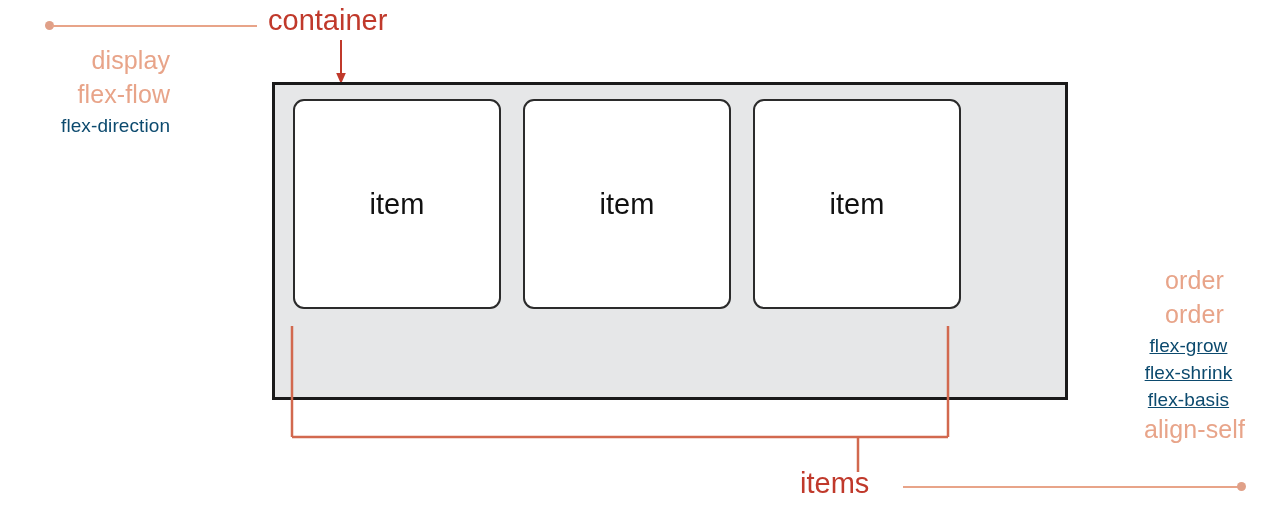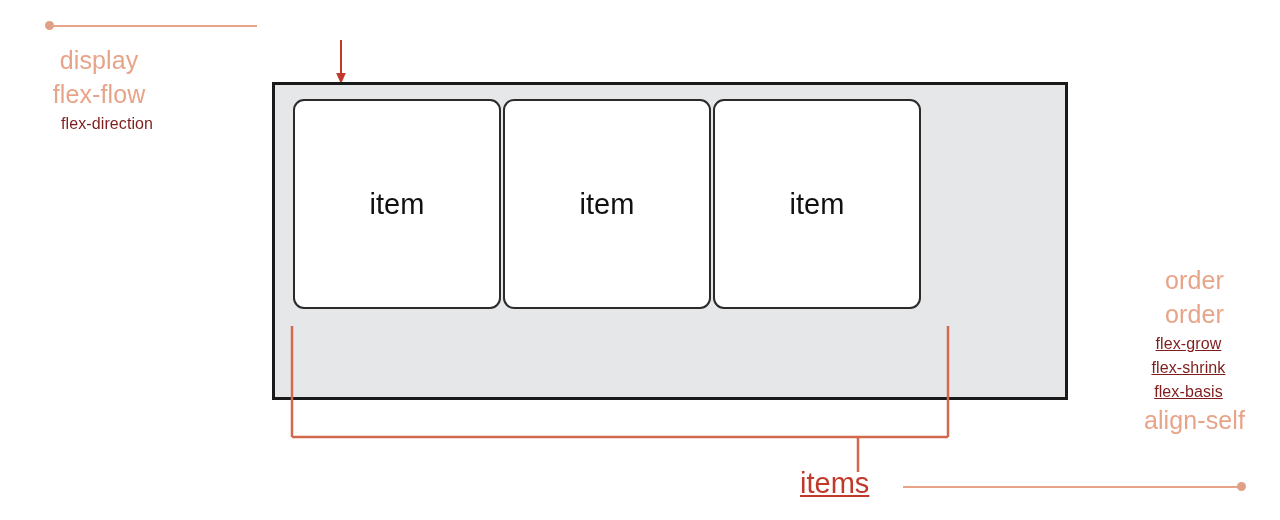--- a/index.html
+++ b/index.html
@@ -24,52 +24,52 @@
   .prop-list {
     position: absolute;
     color: #e8a489;
     line-height: 1.0;
     white-space: nowrap;
     user-select: none;
   }
   #container-props {
     left: 45px;
     top: 48px;
-    text-align: center;
+    text-align: right;
   }
   #items-props {
     right: 35px;
     top: 268px;
     text-align: center;
   }
   .prop {
     font-size: 25px;
     letter-spacing: 0.1px;
     margin-bottom: 9px;
     color: #e8a489;
   }
   .prop.sub {
-    font-size: 16px;
+    font-size: 19px;
     margin-bottom: 8px;
-    color: #7f1d1d;
+    color: #0c4a6e;
   }
   #container-props .prop.sub { padding-left: 16px; }
   #items-props   .prop.sub { padding-right: 12px; text-decoration: underline; }
 
   
   .callout-label {
     position: absolute;
     color: #c0392b;
     font-size: 29px;
     line-height: 1;
     white-space: nowrap;
     user-select: none;
   }
   #label-container { left: 268px; top: 6px; }
-  #label-items     { left: 800px; top: 469px; text-decoration: underline; }
+  #label-items     { left: 800px; top: 469px; }
 
   
   .rule {
     position: absolute;
     height: 2px;
     background: #e8a489;
   }
   .dot {
     position: absolute;
     width: 9px;
@@ -98,21 +98,21 @@
     top: 82px;
     width: 796px;
     height: 318px;
     box-sizing: border-box;
     background: #e6e7e8;
     border: 3px solid #1a1a1a;
     padding: 14px 0 0 18px;
     display: flex;
     flex-direction: row;
     align-items: flex-start;
-    gap: 2px;
+    gap: 22px;
   }
   .flex-item {
     box-sizing: border-box;
     width: 208px;
     height: 210px;
     background: #ffffff;
     border: 2.5px solid #2b2b2b;
     border-radius: 11px;
     display: flex;
     align-items: center;
@@ -133,20 +133,21 @@
   }
 </style>
 </head>
 <body>
 
 <div id="diagram">
 
   <span class="dot" id="dot-top"></span>
   <span class="rule" id="rule-top"></span>
 
+  <div class="callout-label" id="label-container">container</div>
 
   <svg id="arrow-container" viewBox="0 0 14 44">
     <line x1="7" y1="0" x2="7" y2="35" stroke="#c0392b" stroke-width="2"></line>
     <polygon points="7,44 2.2,33 11.8,33" fill="#c0392b"></polygon>
   </svg>
 
   <div class="prop-list" id="container-props">
     <div class="prop">display</div>
     <div class="prop">flex-flow</div>
     <div class="prop sub">flex-direction</div>

